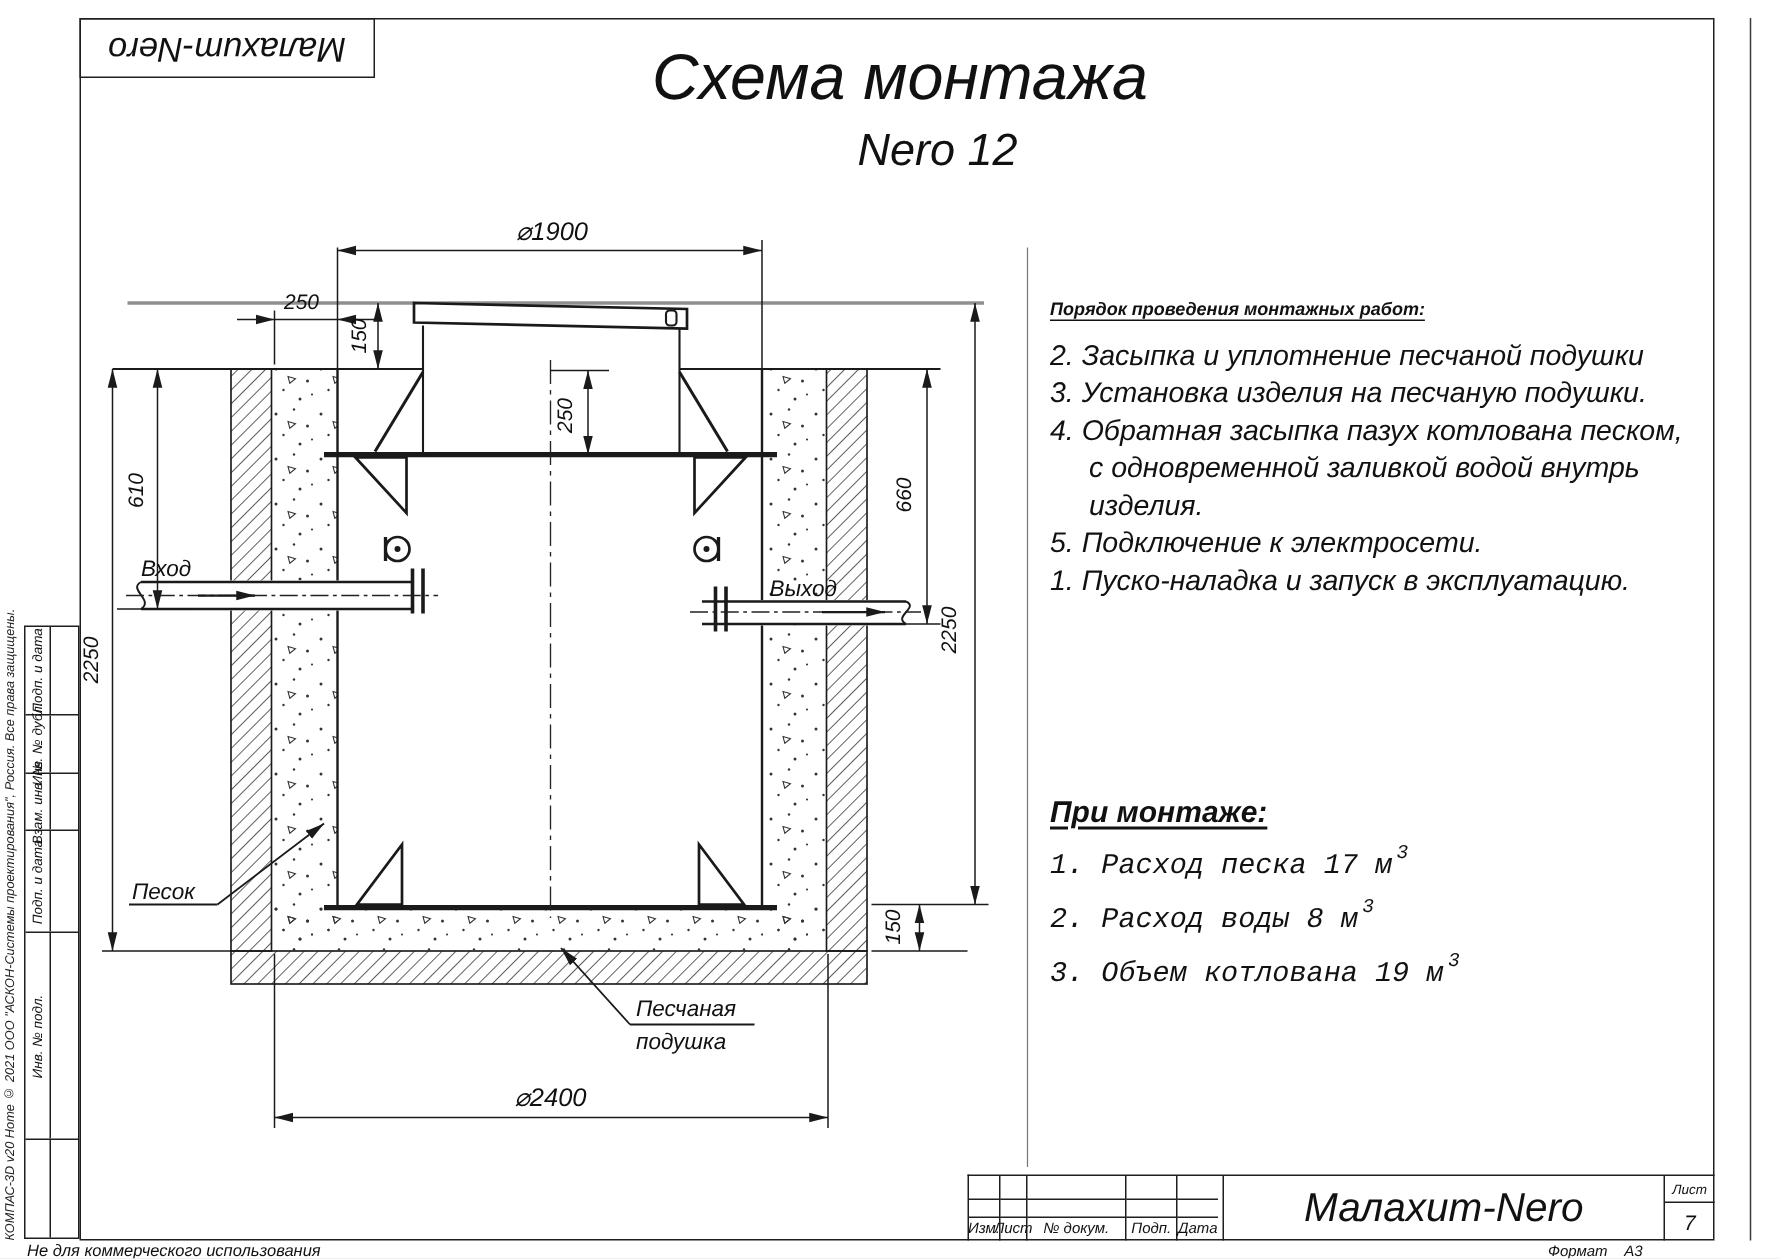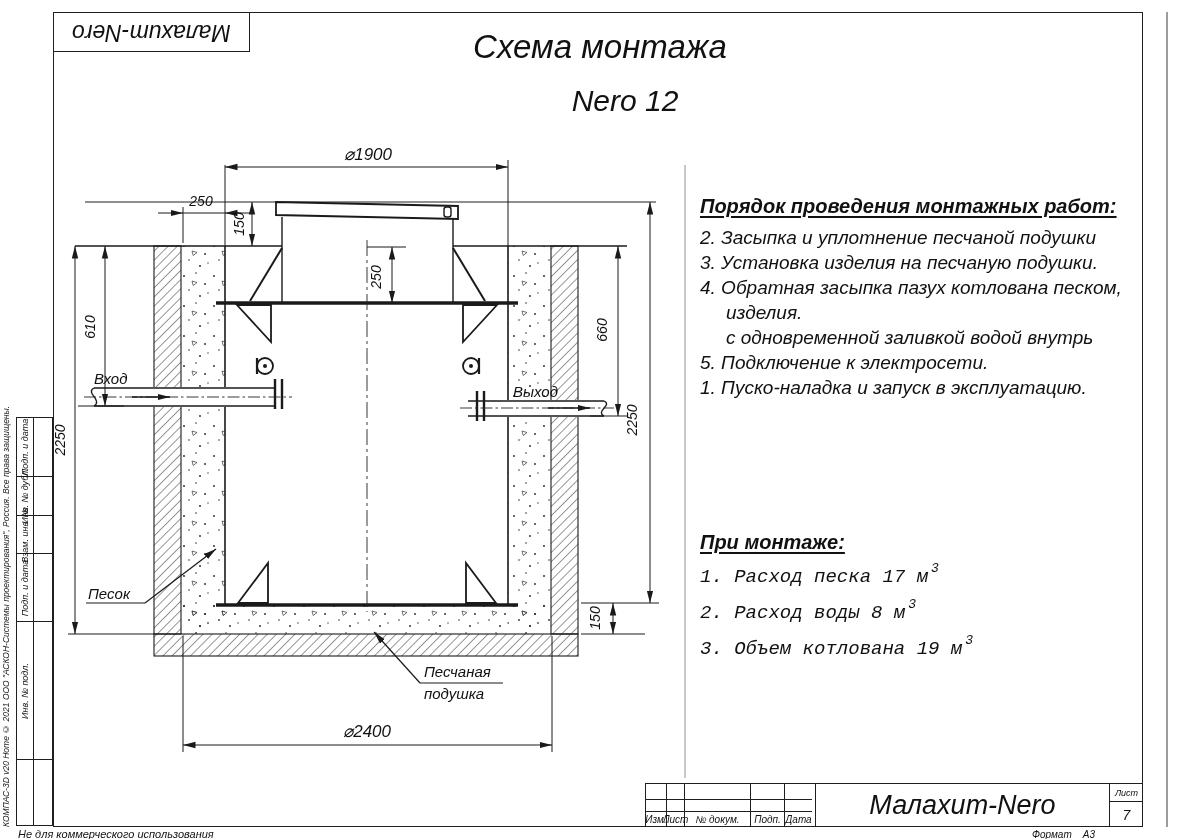--- a/index.html
+++ b/index.html
@@ -3,24 +3,24 @@
 <meta charset="utf-8">
 <style>
   html,body{margin:0;padding:0;background:#e8e8e8;}
   .sheet{position:relative;width:1186px;height:839px;background:#ffffff;
          font-family:"Liberation Sans",sans-serif;overflow:hidden;color:#111;}
   .abs{position:absolute;}
   .frame{left:53px;top:12px;width:1088px;height:813px;border:1.8px solid #1f1f1f;pointer-events:none;}
   .logo-box{left:53px;top:12px;width:197px;height:40px;border:1.6px solid #1f1f1f;
             display:flex;align-items:center;justify-content:center;box-sizing:border-box;}
   .logo-box span{transform:rotate(180deg);font-style:italic;font-size:23px;white-space:nowrap;}
-  .big-title{left:360px;top:28px;width:480px;text-align:center;font-style:italic;font-size:33px;white-space:nowrap;}
+  .big-title{left:360px;top:28px;width:480px;text-align:center;font-style:italic;font-size:43px;white-space:nowrap;}
   .sub-title{left:385px;top:84px;width:480px;text-align:center;font-style:italic;font-size:30px;white-space:nowrap;}
   .notes{left:700px;top:194px;width:460px;font-style:italic;font-size:19px;line-height:25px;}
-  .notes .hd{font-weight:700;font-size:20px;text-decoration:underline;text-underline-offset:3px;margin-bottom:6px;white-space:nowrap;}
+  .notes .hd{font-weight:700;font-size:12px;text-decoration:underline;text-underline-offset:3px;margin-bottom:6px;white-space:nowrap;}
   .nline{white-space:nowrap;}
   .nline.cont{padding-left:26px;}
   .during{left:700px;top:500px;width:420px;font-style:italic;font-size:19px;}
   .during .hd{font-weight:700;font-size:20px;text-decoration:underline;text-underline-offset:3px;margin-bottom:12px;margin-top:31px;}
   .ditem{margin-bottom:14px;white-space:nowrap;font-family:Liberation Mono, monospace;}
   .sup{font-size:13px;position:relative;top:-10px;margin-left:3px;}
   .side-strip{left:16px;top:417px;width:37px;height:409px;border:1px solid #1f1f1f;box-sizing:border-box;}
   .srow{display:flex;border-bottom:1px solid #1f1f1f;box-sizing:border-box;}
   .srow:last-child{border-bottom:none;}
   .scell-l{width:17px;border-right:1px solid #1f1f1f;box-sizing:border-box;
@@ -211,22 +211,22 @@
   </div>
 
   <div class="abs big-title">Схема монтажа</div>
   <div class="abs sub-title">Nero 12</div>
 
   <div class="abs notes">
     <div class="hd">Порядок проведения монтажных работ:</div>
     <div class="nline">2. Засыпка и уплотнение песчаной подушки</div>
     <div class="nline">3. Установка изделия на песчаную подушки.</div>
     <div class="nline">4. Обратная засыпка пазух котлована песком,</div>
+    <div class="nline cont">с одновременной заливкой водой внутрь</div>
     <div class="nline cont">изделия.</div>
-    <div class="nline cont">с одновременной заливкой водой внутрь</div>
     <div class="nline">5. Подключение к электросети.</div>
     <div class="nline">1. Пуско-наладка и запуск в эксплуатацию.</div>
   </div>
 
   <div class="abs during">
     <div class="hd">При монтаже:</div>
     <div class="ditem">
       <span>1. Расход песка 17 м</span><span class="sup">3</span>
     </div>
     <div class="ditem">

